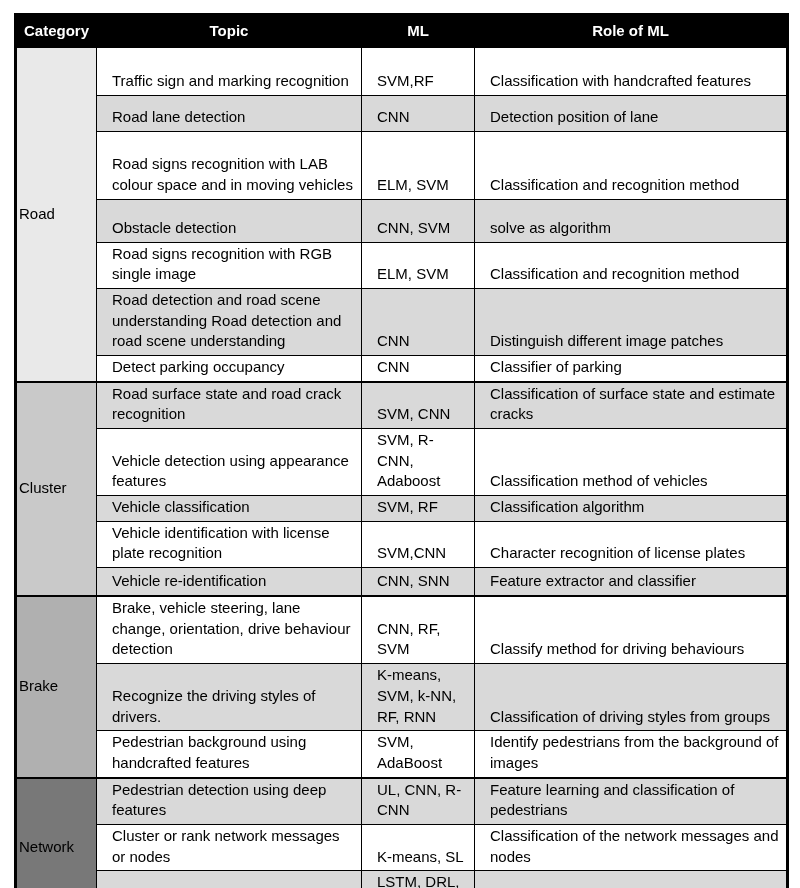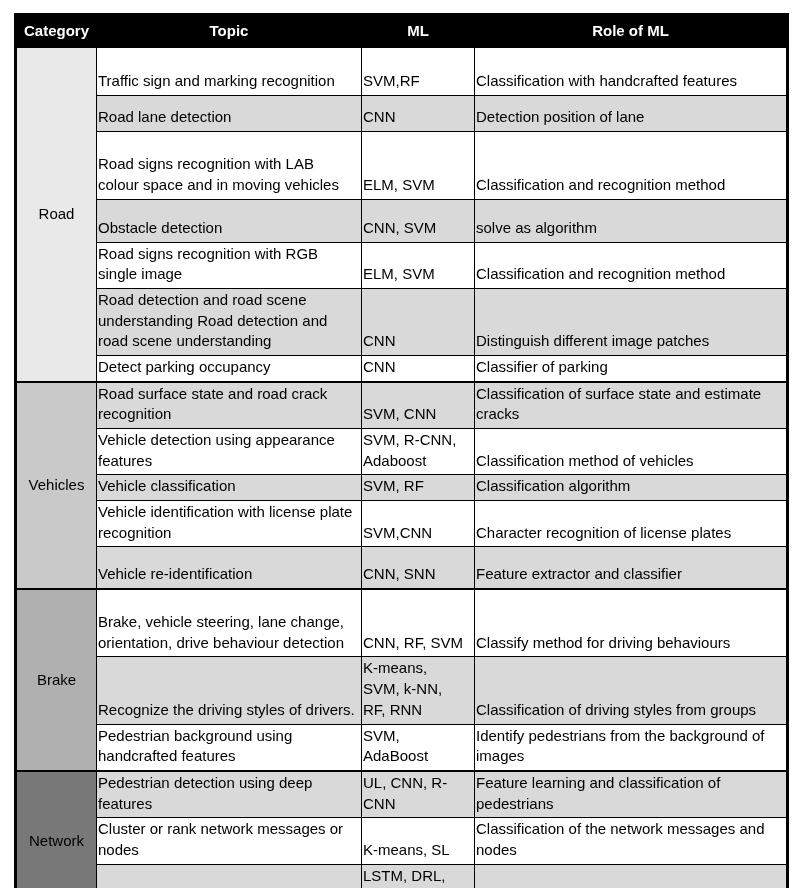--- a/index.html
+++ b/index.html
@@ -35,28 +35,28 @@
     font-size: 15px;
     height: 26px;
     text-align: center;
     vertical-align: middle;
     border: 1px solid #000000;
     padding: 2px 4px;
   }
   tbody td {
     border: 1px solid #000000;
     vertical-align: bottom;
-    padding: 1px 6px 3px 1px;
+    padding: 1px 6px 3px 15px;
     overflow: hidden;
   }
   tbody tr.shaded td { background: #d9d9d9; }
   tbody tr.plain  td { background: #ffffff; }
 
   td.cat {
-    text-align: center;
+    text-align: left;
     vertical-align: middle;
     padding: 0 2px;
   }
   tbody td.cat.cat-road     { background: #e9e9e9; }
   tbody td.cat.cat-vehicles { background: #c9c9c9; }
   tbody td.cat.cat-users    { background: #b0b0b0; }
   tbody td.cat.cat-network  { background: #787878; }
 
   tbody tr.group-start td { border-top: 2px solid #000000; }
 </style>
@@ -112,41 +112,41 @@
         <td>CNN</td>
         <td>Distinguish different image patches</td>
       </tr>
       <tr class="plain" style="height:23px">
         <td>Detect parking occupancy</td>
         <td>CNN</td>
         <td>Classifier of parking</td>
       </tr>
 
       <tr class="shaded group-start" style="height:45px">
-        <td class="cat cat-vehicles" rowspan="5">Vehicles</td>
+        <td class="cat cat-vehicles" rowspan="5">Cluster</td>
         <td>Road surface state and road crack recognition</td>
         <td>SVM, CNN</td>
         <td>Classification of surface state and estimate cracks</td>
       </tr>
       <tr class="plain" style="height:45px">
         <td>Vehicle detection using appearance features</td>
         <td>SVM, R-CNN, Adaboost</td>
         <td>Classification method of vehicles</td>
       </tr>
       <tr class="shaded" style="height:25px">
         <td>Vehicle classification</td>
         <td>SVM, RF</td>
         <td>Classification algorithm</td>
       </tr>
       <tr class="plain" style="height:45px">
         <td>Vehicle identification with license plate recognition</td>
         <td>SVM,CNN</td>
         <td>Character recognition of license plates</td>
       </tr>
-      <tr class="shaded" style="height:42px">
+      <tr class="shaded" style="height:28px">
         <td>Vehicle re-identification</td>
         <td>CNN, SNN</td>
         <td>Feature extractor and classifier</td>
       </tr>
 
       <tr class="plain group-start" style="height:68px">
         <td class="cat cat-users" rowspan="3">Brake</td>
         <td>Brake, vehicle steering, lane change, orientation, drive behaviour detection</td>
         <td>CNN, RF, SVM</td>
         <td>Classify method for driving behaviours</td>

